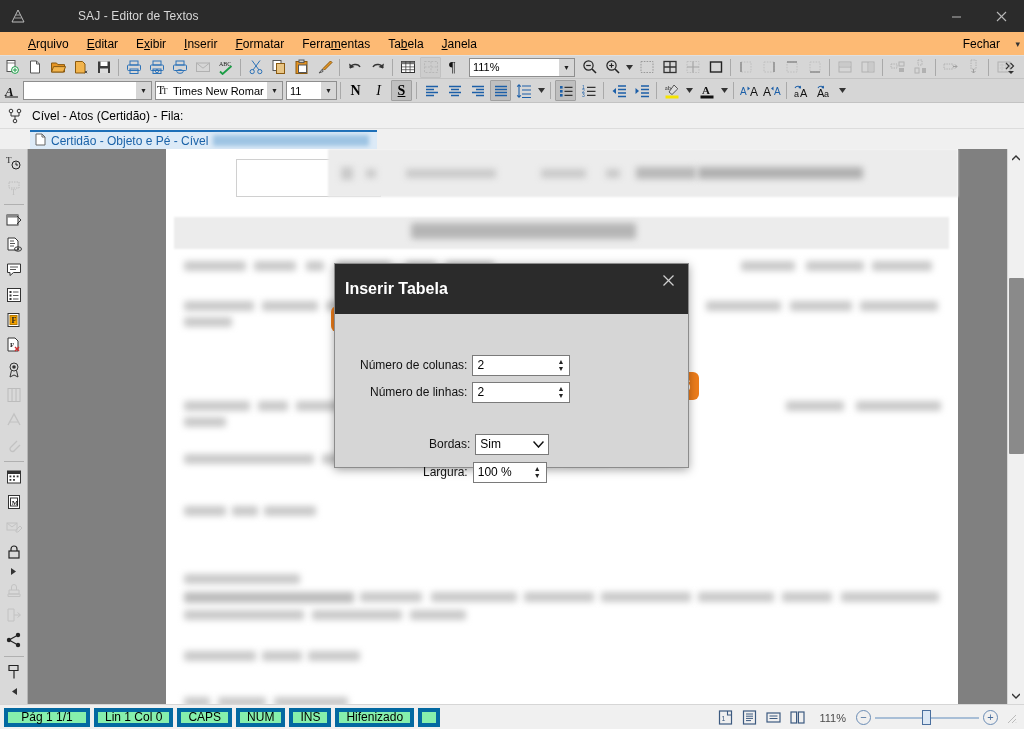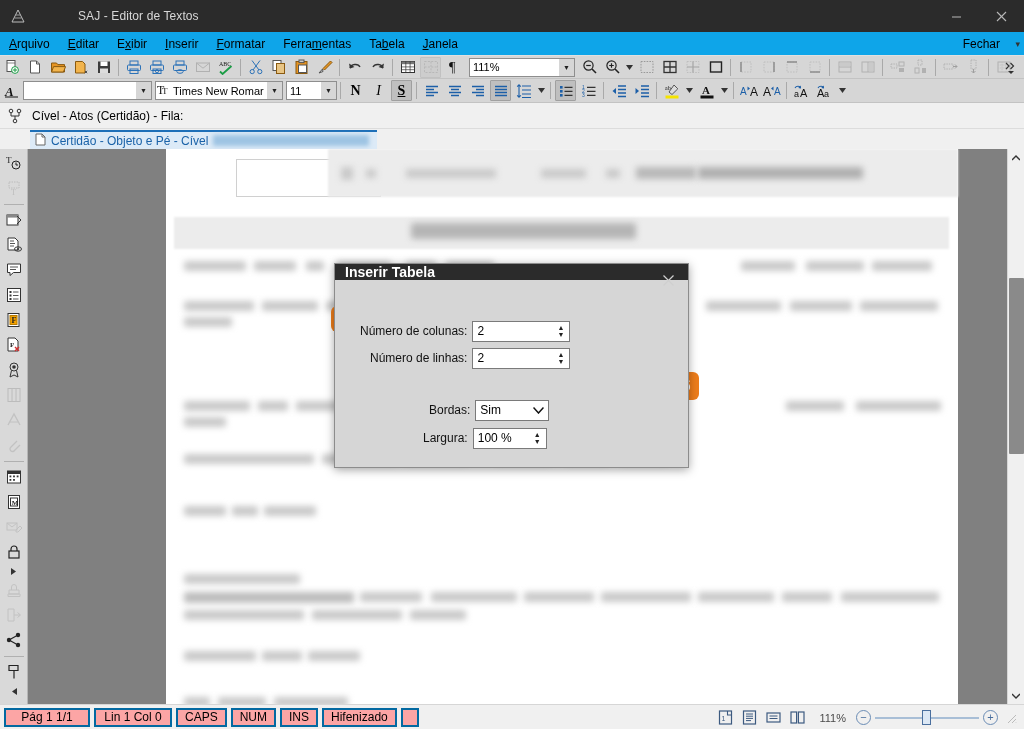--- a/index.html
+++ b/index.html
@@ -31,22 +31,22 @@
   }
   .titlebar .title-text { font-size: 12px; color: #d8d8d8; letter-spacing: .1px; }
   .winbtns { position: absolute; right: 0; top: 0; height: 32px; display: flex; }
   .winbtn {
     width: 45px; height: 32px; display: flex; align-items: center; justify-content: center;
     color: #b8b8b8; font-size: 13px;
   }
 
   
   .menubar {
-    height: 24px; background: #0ea5e9; display: flex; align-items: center;
-    flex: 0 0 24px; position: relative; border-bottom: 1px solid #e0e0e0;
+    height: 24px; background: #fdba74; display: flex; align-items: center;
+    flex: 0 0 24px; position: relative; border-bottom: 1px solid #e0e0e0; padding-left: 19px;
   }
   .menu-item {
     padding: 0 9px; height: 24px; line-height: 24px; font-size: 12px; color: #000;
   }
   .menu-item u { text-decoration: underline; }
   .fechar-box {
     position: absolute; right: 18px; top: 0; height: 24px; line-height: 24px;
     font-size: 12px; color: #000; padding: 0 6px;
   }
   .menu-chevron {
@@ -145,21 +145,21 @@
     position: absolute; left: 1px; width: 15px; background: #8a8a8a; border-radius: 1px;
   }
 
   
   .statusbar {
     height: 25px; flex: 0 0 25px; background: #f0f0f0; display: flex; align-items: center;
     border-top: 1px solid #d6d6d6; font-size: 12px; color: #000; position: relative;
   }
   .sb-cell {
     height: 19px; display: flex; align-items: center; justify-content: center;
-    border: 2px solid #0369a1; background: #fca5a5; padding: 0 7px; margin-left: 4px;
+    border: 4px solid #0369a1; background: #86efac; padding: 0 7px; margin-left: 4px;
     white-space: nowrap;
   }
   .sb-right {
     position: absolute; right: 0; top: 0; height: 25px; display: flex; align-items: center;
     gap: 4px; padding-right: 6px;
   }
   .viewbtn {
     width: 20px; height: 18px; display: flex; align-items: center; justify-content: center;
   }
   .zoomlabel { color: #4a4a4a; margin: 0 6px 0 8px; font-size: 11px; }
@@ -176,22 +176,22 @@
   }
   .grip { width: 14px; height: 14px; margin-left: 2px; opacity: .5; }
 
   
   .dialog {
     position: absolute; left: 334px; top: 263px; width: 355px; height: 205px;
     background: #d6d6d6; border: 1px solid #8c8c8c; box-shadow: 0 2px 9px rgba(0,0,0,.35);
     z-index: 50;
   }
   .dlg-title {
-    height: 16px; background: #2b2b2b; color: #fff; display: flex; align-items: center;
-    padding-left: 10px; font-size: 14px; font-weight: bold; position: relative;
+    height: 50px; background: #2b2b2b; color: #fff; display: flex; align-items: center;
+    padding-left: 10px; font-size: 16px; font-weight: bold; position: relative;
   }
   .dlg-close {
     position: absolute; right: 0; top: 0; width: 40px; height: 32px;
     display: flex; align-items: center; justify-content: center; color: #d8d8d8; font-size: 14px;
   }
   .dlg-body { position: relative; height: 173px; }
 
   .frow {
     position: absolute; display: flex; align-items: center; height: 22px;
   }

